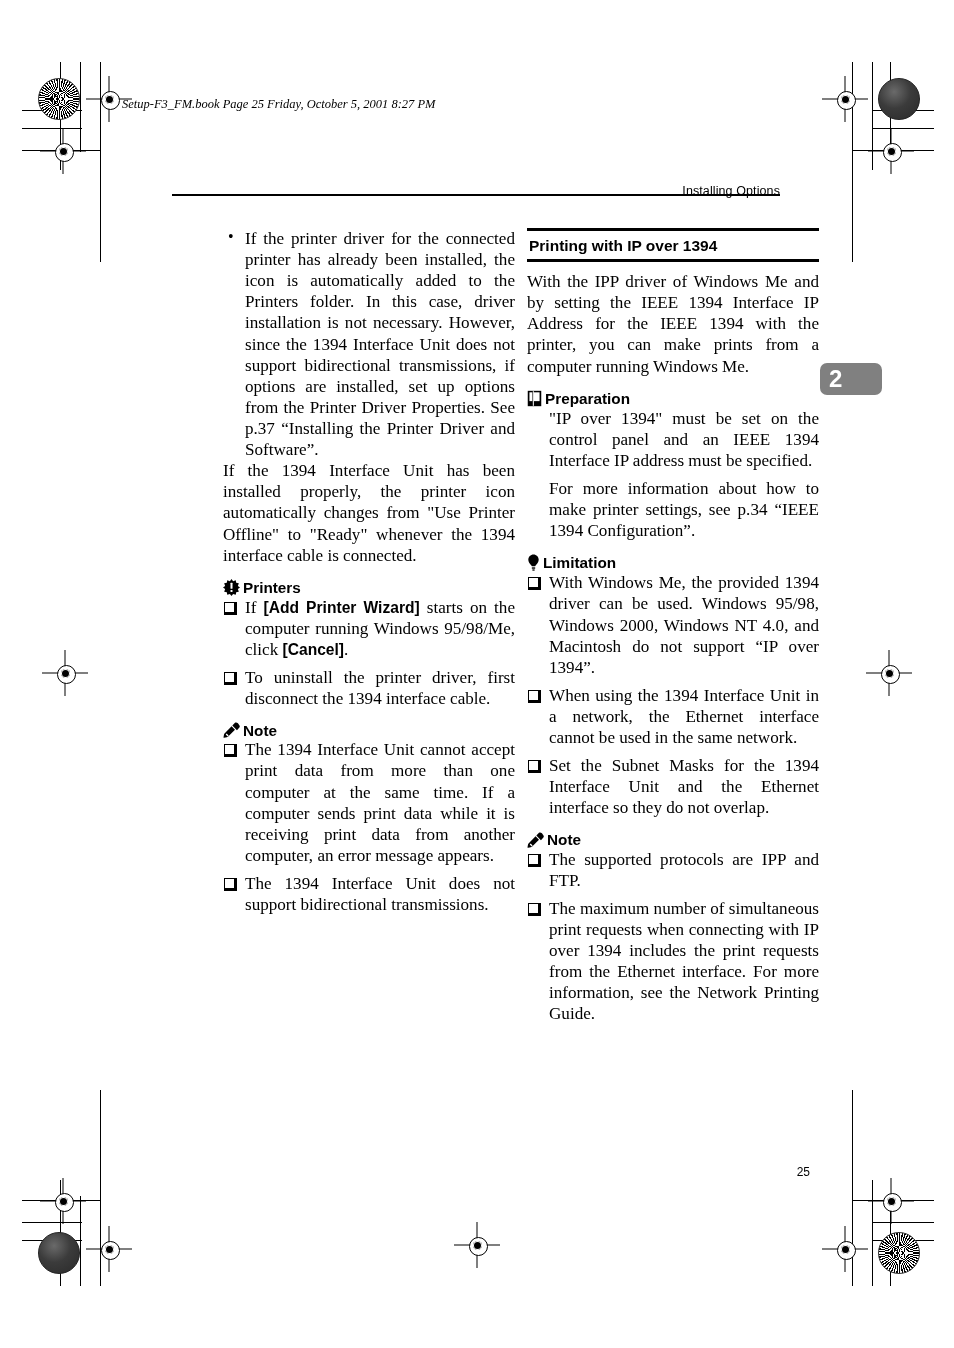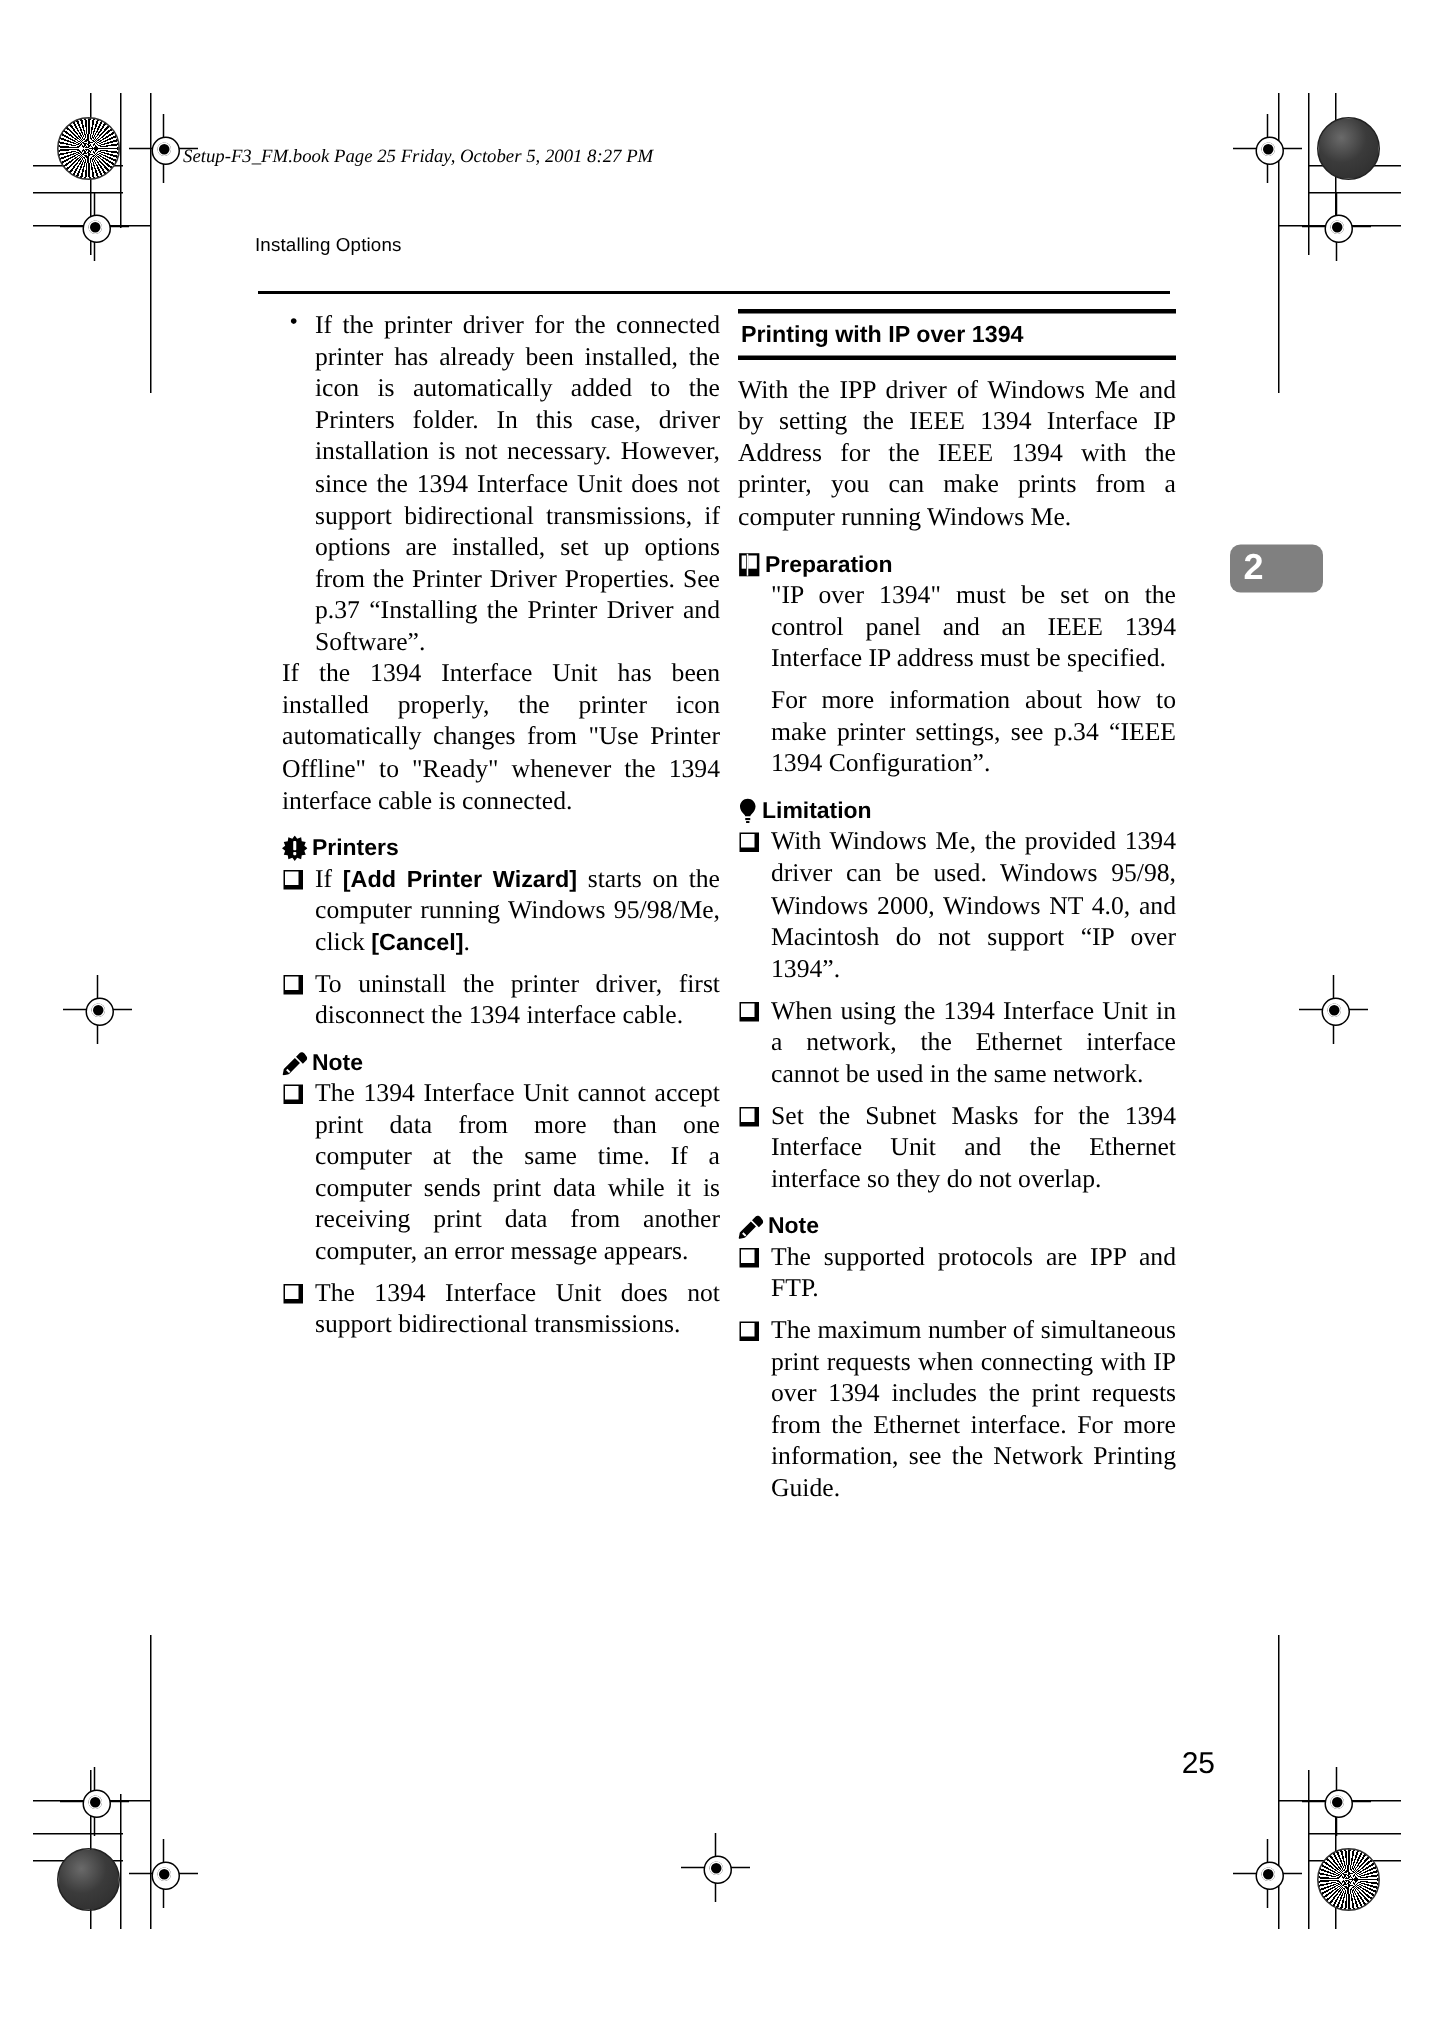--- a/index.html
+++ b/index.html
@@ -53,21 +53,22 @@
 
   
   .page {
     position: absolute;
     left: 0; top: 0;
     width: 954px; height: 1348px;
   }
 
   .running-head {
     position: absolute;
-    left: 170px; top: 156px; width: 610px;
+    left: 170px; top: 184px; width: 610px;
+    text-align: right;
     font-family: "Liberation Sans", sans-serif;
     font-size: 12.5px;
     letter-spacing: 0.1px;
   }
   .head-rule {
     position: absolute;
     left: 172px; top: 194px; width: 608px; height: 2px;
     background: #000;
   }
 
@@ -81,27 +82,28 @@
     font-family: "Liberation Sans", sans-serif;
     font-size: 24px;
     font-weight: bold;
     line-height: 32px;
     padding-left: 9px;
     box-sizing: border-box;
   }
 
   .col {
     position: absolute;
-    top: 206px;
+    top: 228px;
     width: 292px;
     font-size: 17.1px;
     line-height: 1.235;
     text-align: justify;
     text-justify: inter-word;
     hyphens: manual;
+    margin-left: 35px;
   }
   .col-left  { left: 188px; }
   .col-right { left: 492px; }
 
   p { margin: 0; }
 
   
   .para { margin-bottom: 0; }
 
   
@@ -202,21 +204,21 @@
     font-family: "Liberation Sans", sans-serif;
     font-weight: bold;
     font-size: 15.6px;
   }
 
   .page-number {
     position: absolute;
     left: 700px; top: 1165px; width: 110px;
     text-align: right;
     font-family: "Liberation Sans", sans-serif;
-    font-size: 20px;
+    font-size: 12px;
   }
 
   .file-stamp {
     position: absolute;
     left: 122px; top: 97px;
     font-family: "Liberation Serif", serif;
     font-size: 12.5px;
     white-space: nowrap;
     font-style: italic;
   }

